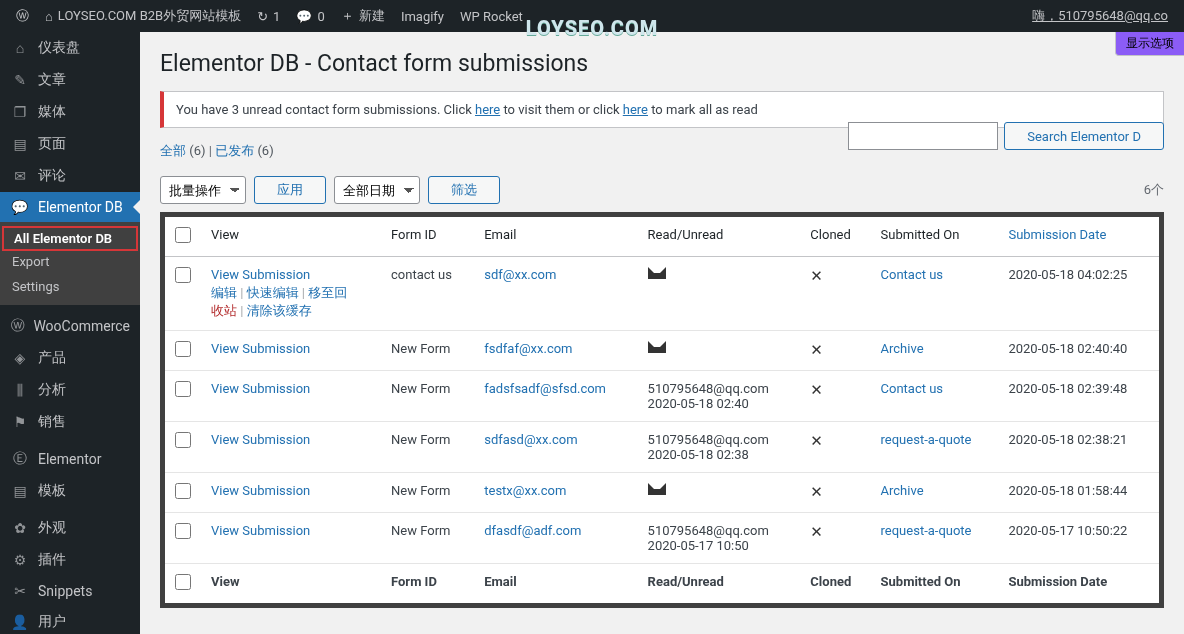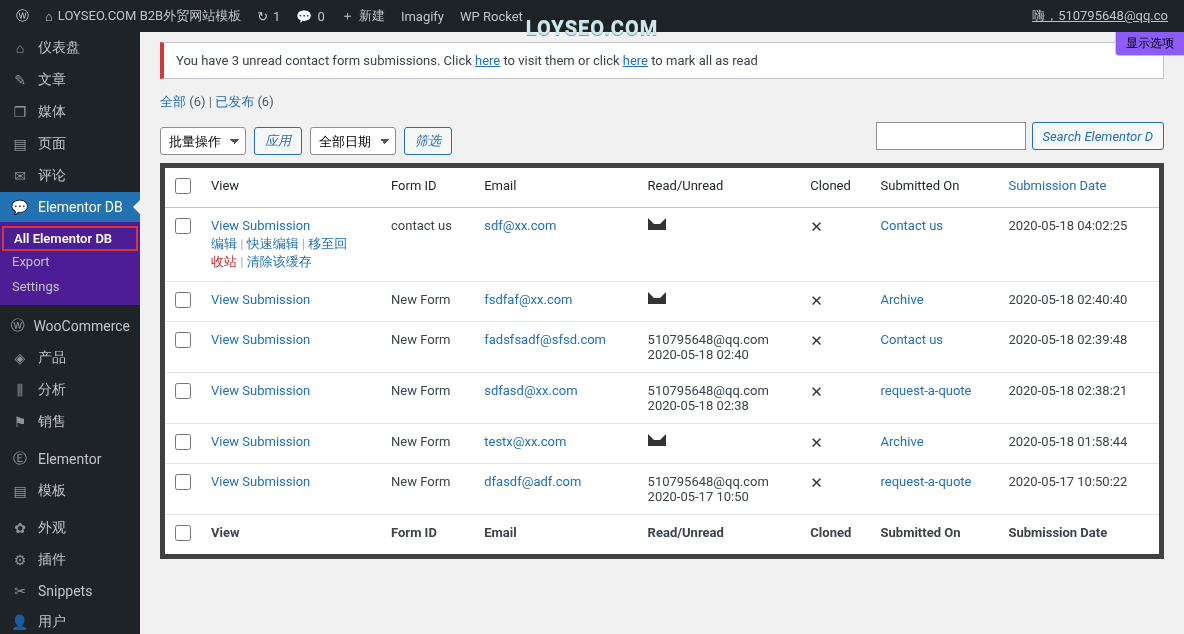--- a/index.html
+++ b/index.html
@@ -8,35 +8,35 @@
 .topbar .tb-item { display: inline-flex; align-items: center; padding: 0 8px; height: 32px; color: #c3c4c7; cursor: pointer; gap: 5px; }
 .topbar .tb-right { margin-left: auto; text-decoration: underline; }
 .watermark { position: absolute; left: 50%; top: 16px; transform: translateX(-50%); font-weight: 800; font-size: 20px; color: #cfe6ec; text-shadow: 0 1px 0 #6a9; letter-spacing: 1px; pointer-events: none; }
 .layout { display: flex; height: calc(100% - 32px); }
 .sidebar { width: 140px; background: #1d2327; color: #c3c4c7; flex-shrink: 0; overflow-y: auto; }
 .sb-item { display: flex; align-items: center; gap: 8px; padding: 7px 10px; cursor: pointer; font-size: 14px; }
 .sb-item .ico { width: 20px; text-align: center; opacity: .7; }
 .sb-item.current { background: #2271b1; color: #fff; position: relative; }
 .sb-item.current .ico { opacity: 1; }
 .sb-item.current::after { content: ""; position: absolute; right: -1px; top: 50%; transform: translateY(-50%); border: 8px solid transparent; border-right-color: #f1f1f1; }
-.sb-sub { background: #4c1d95; padding: 6px 0; }
+.sb-sub { background: #404040; padding: 6px 0; }
 .sb-sub .sub-item { padding: 5px 12px; font-size: 13px; cursor: pointer; color: #c3c4c7; }
 .sb-sub .sub-item.active { color: #fff; font-weight: 600; border: 2px solid #d63638; margin: -2px 2px; padding: 3px 10px; }
 .sb-sep { height: 5px; background: transparent; }
 .content { flex: 1; padding: 10px 20px 0 20px; overflow: auto; }
 h1.page-title { font-size: 23px; font-weight: 400; margin: 8px 0 14px; color: #1d2327; }
 .notice { border: 1px solid #c3c4c7; border-left: 4px solid #d63638; background: #fff; padding: 10px 12px; margin-bottom: 14px; display: flex; align-items: center; }
 .notice a { color: #2271b1; text-decoration: underline; cursor: pointer; }
 .screen-btn { position: absolute; right: 0; top: 32px; background: #8b5cf6; border: 1px solid #c3c4c7; border-top: none; border-right: none; padding: 3px 10px; font-size: 12px; border-radius: 0 0 0 4px; cursor: pointer; }
 .subsubsub { margin-bottom: 16px; color: #646970; font-size: 13px; }
 .subsubsub a { color: #2271b1; text-decoration: none; }
 .subsubsub .count { color: #50575e; }
 .tablenav { display: flex; align-items: center; gap: 8px; margin-bottom: 8px; }
 .tablenav select { padding: 3px 24px 3px 8px; border: 1px solid #8c8f94; border-radius: 3px; background: #fff; font-size: 13px; height: 28px; appearance: none; background-image: linear-gradient(45deg, transparent 50%, #555 50%), linear-gradient(135deg, #555 50%, transparent 50%); background-position: right 10px top 11px, right 5px top 11px; background-size: 5px 5px; background-repeat: no-repeat; }
-.btn { padding: 3px 10px; border: 1px solid #2271b1; color: #2271b1; background: #f6f7f7; border-radius: 3px; cursor: pointer; font-size: 13px; height: 28px; font-style: italic; }
+.btn { padding: 3px 22px; border: 1px solid #2271b1; color: #2271b1; background: #f6f7f7; border-radius: 3px; cursor: pointer; font-size: 13px; height: 28px; }
 .search-wrap { margin-left: auto; display: flex; gap: 6px; align-items: flex-start; position: absolute; right: 20px; top: 122px; }
 .search-wrap input[type="search"] { border: 1px solid #8c8f94; padding: 3px 6px; width: 150px; height: 28px; }
 .items-count { margin-left: auto; color: #646970; font-size: 13px; }
 table.wp-list { width: 100%; border-collapse: collapse; background: #fff; border: 5px solid #404040; }
 table.wp-list th, table.wp-list td { text-align: left; padding: 10px; vertical-align: top; font-size: 13px; }
 table.wp-list thead th { border-bottom: 1px solid #c3c4c7; font-weight: 400; color: #2271b1; }
 table.wp-list thead th.cb { width: 26px; }
 table.wp-list thead th.sortable { color: #2271b1; cursor: pointer; }
 table.wp-list thead th.plain { color: #1d2327; }
 table.wp-list tbody tr { border-bottom: 1px solid #e5e5e5; }
@@ -156,20 +156,21 @@
           <span>Snippets</span>
         </div>
         <div class="sb-item">
           <span class="ico">👤</span>
           <span>用户</span>
         </div>
       </div>
   </nav>
 
   <main class="content">
+    <h1 class="page-title">Elementor DB - Contact form submissions</h1>
 
     <div class="notice">
       <p>
         <span>You have 3 unread contact form submissions. Click </span><a>here</a><span> to visit them or click </span><a>here</a><span> to mark all as read</span>
       </p>
     </div>
 
     <div class="search-wrap">
       <input type="search" placeholder="" style="">
       <button class="btn">Search Elementor D</button>

